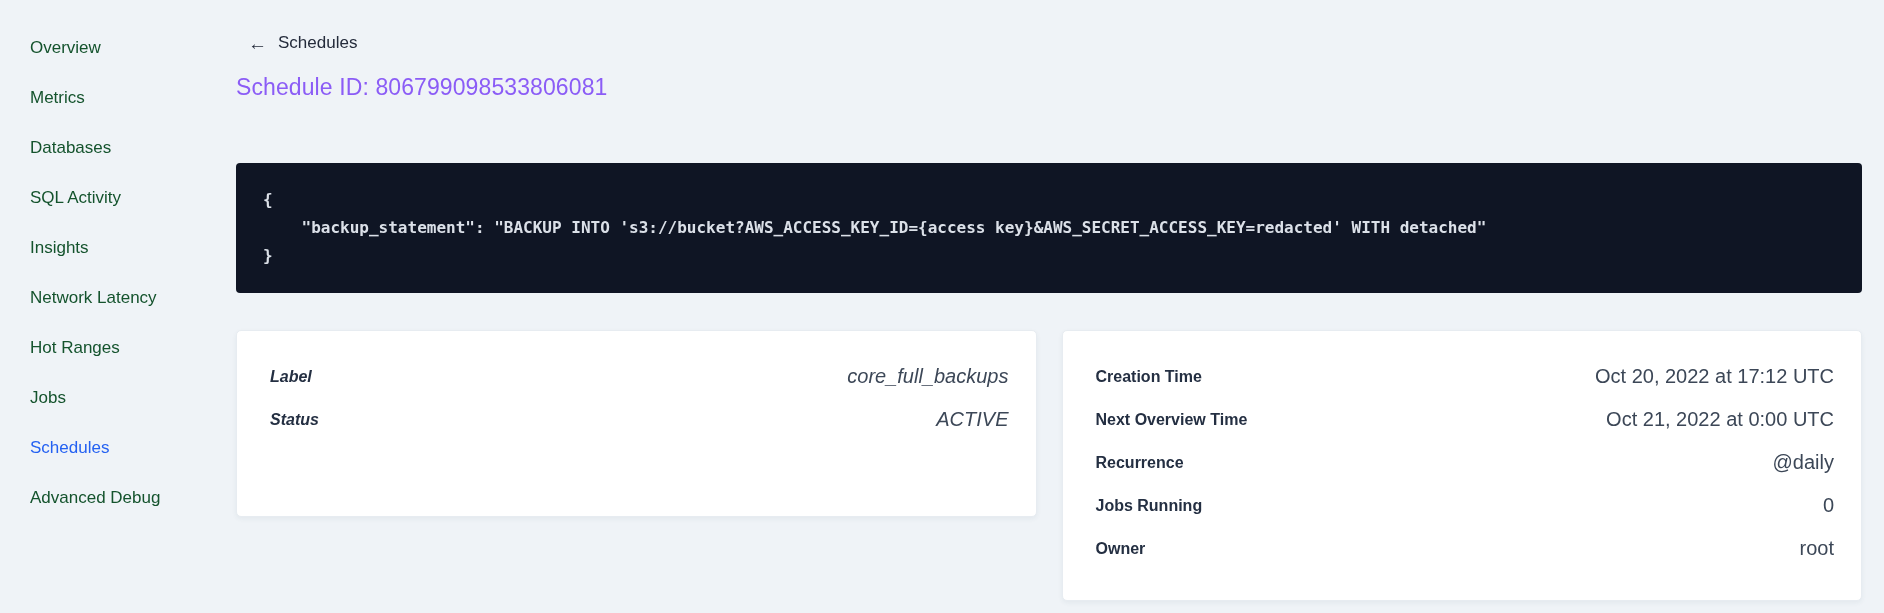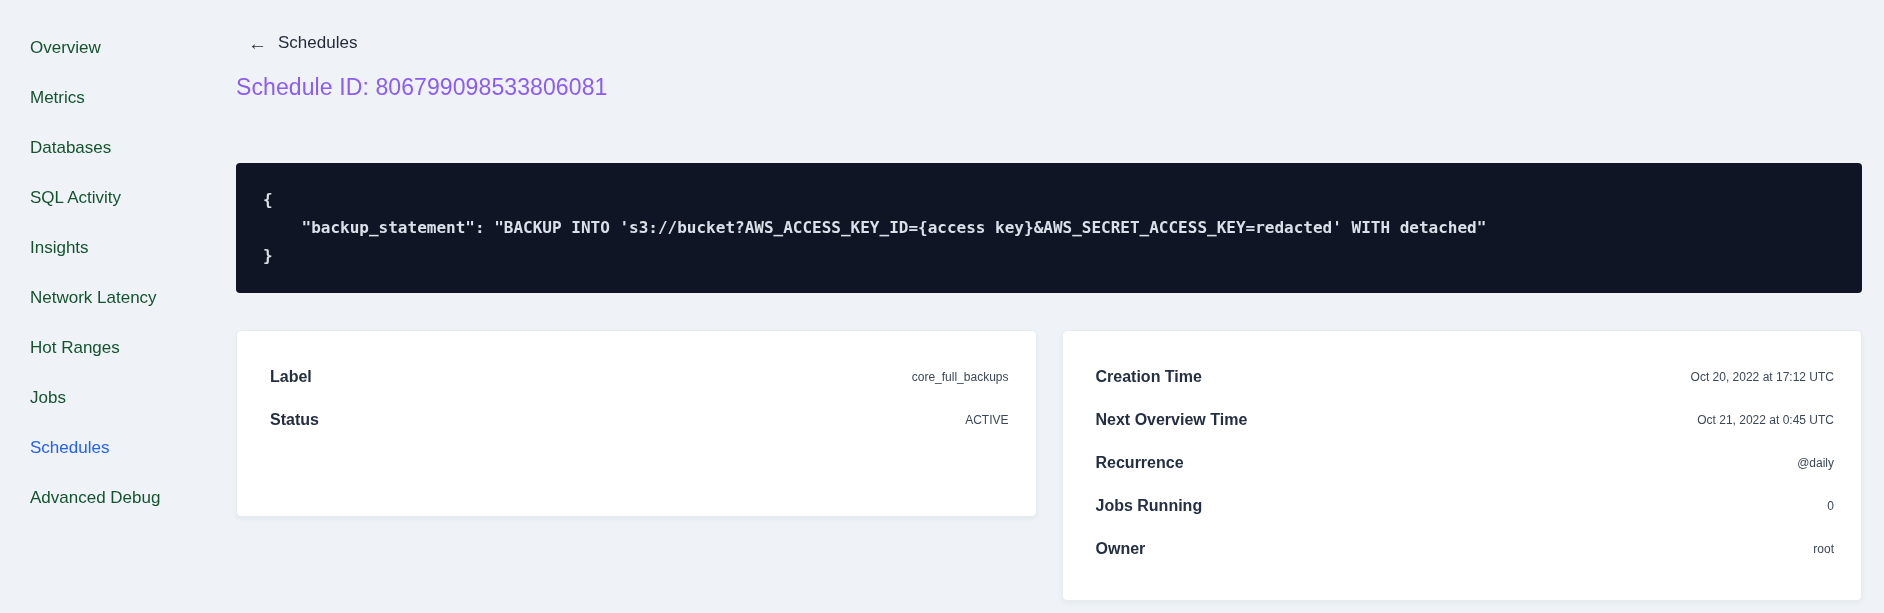--- a/index.html
+++ b/index.html
@@ -89,37 +89,37 @@
     align-items: flex-start;
   }
   .card {
     flex: 1 1 0;
     background: #ffffff;
     border: 1px solid #e7ecf1;
     border-radius: 5px;
     box-shadow: 0 2px 5px rgba(40, 60, 90, 0.06);
     padding: 24px 27px 0 33px;
   }
-  .card.left  { height: 187px; }
+  .card.left  { height: 187px; font-style: italic; }
   .card.right { height: 271px; }
 
   .kv-row {
     height: 43px;
     display: flex;
     justify-content: space-between;
     align-items: center;
   }
   .kv-label {
     font-size: 16px;
     font-weight: 700;
     color: #242f42;
     white-space: nowrap;
   }
   .kv-value {
-    font-size: 12px;
+    font-size: 20px;
     font-weight: 400;
     color: #3c4757;
     text-align: right;
     white-space: nowrap;
   }
 </style>
 </head>
 <body>
 
 <nav class="sidebar">
@@ -163,21 +163,21 @@
       </div>
     </section>
 
     <section class="card right">
       <div class="kv-row">
         <span class="kv-label">Creation Time</span>
         <span class="kv-value">Oct 20, 2022 at 17:12 UTC</span>
       </div>
       <div class="kv-row">
         <span class="kv-label">Next Overview Time</span>
-        <span class="kv-value">Oct 21, 2022 at 0:45 UTC</span>
+        <span class="kv-value">Oct 21, 2022 at 0:00 UTC</span>
       </div>
       <div class="kv-row">
         <span class="kv-label">Recurrence</span>
         <span class="kv-value">@daily</span>
       </div>
       <div class="kv-row">
         <span class="kv-label">Jobs Running</span>
         <span class="kv-value">0</span>
       </div>
       <div class="kv-row">

